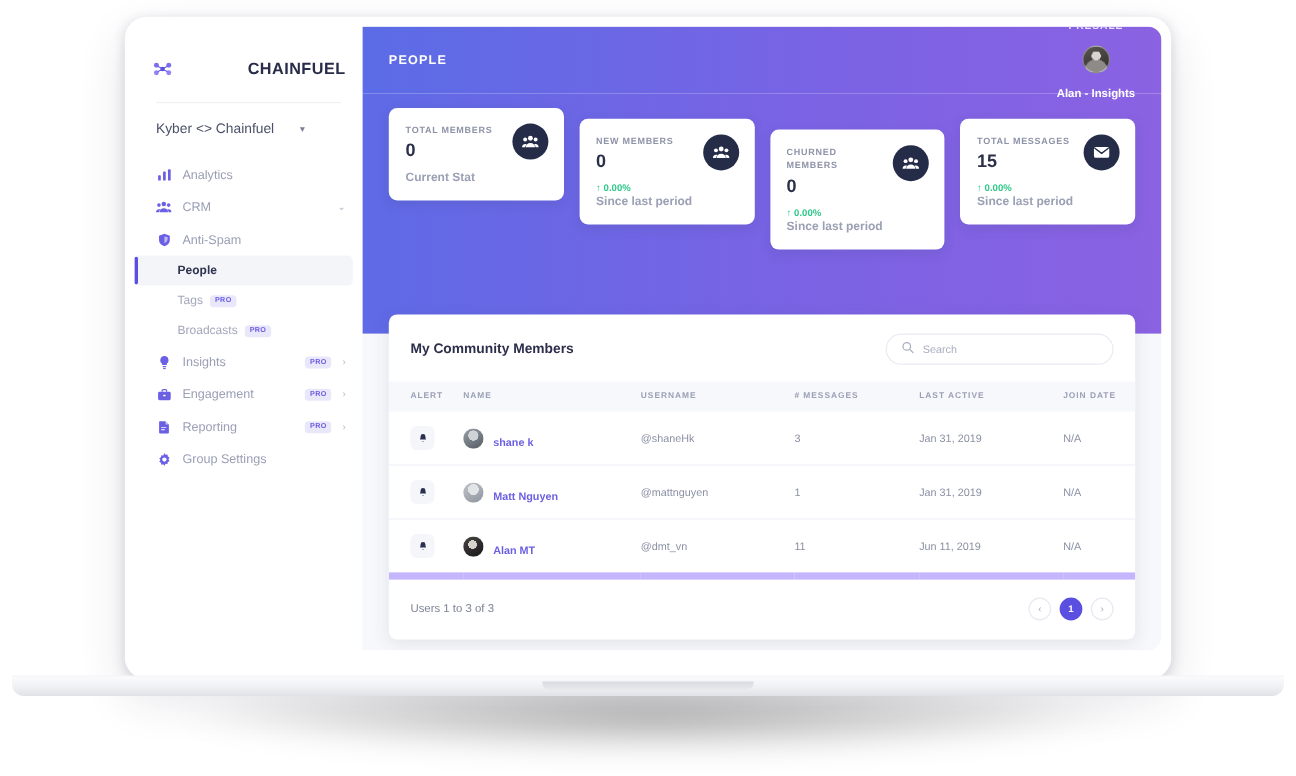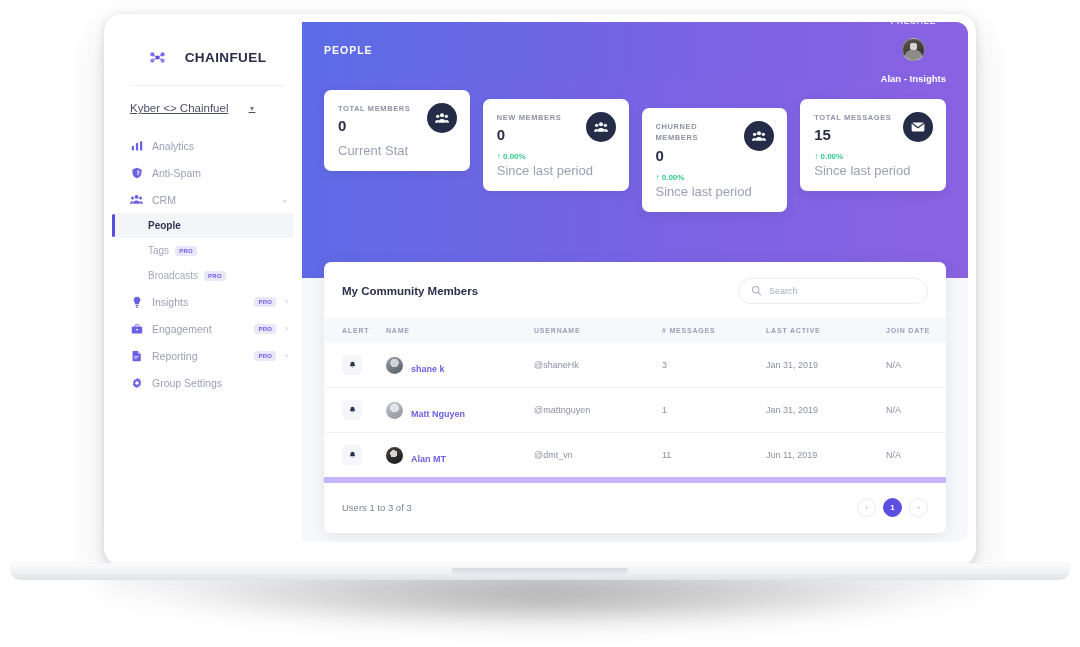--- a/index.html
+++ b/index.html
@@ -64,34 +64,34 @@
   }
 
   
   #sidebar {
     width: 190px; height: 100%;
     background: #ffffff;
     flex: 0 0 190px;
     padding-top: 26px;
   }
   .logo-row {
-    display: flex; align-items: center; justify-content: center;
+    display: flex; align-items: center; justify-content: space-between;
     gap: 18px; padding: 0 14px 18px 14px;
   }
   .logo-mark { width: 19px; height: 19px; flex: 0 0 19px; }
   .logo-text {
     font-size: 13.5px; font-weight: bold; letter-spacing: .4px;
     color: #282c48;
   }
   .sb-divider { height: 1px; background: #eef0f4; margin: 0 18px; }
 
   .workspace {
     display: flex; align-items: center; gap: 20px;
     padding: 16px 18px 18px 18px;
-    font-size: 11.5px; color: #4a5068; text-decoration: underline;
+    font-size: 11.5px; color: #4a5068;
   }
   .workspace .caret { font-size: 7px; color: #7a7f96; }
 
   .nav { padding: 0 0 0 0; }
   .nav-item {
     position: relative;
     display: flex; align-items: center; gap: 9px;
     height: 27px;
     padding: 0 14px 0 18px;
     font-size: 10.5px;
@@ -183,21 +183,21 @@
   .card-value {
     font-size: 15px; font-weight: bold; color: #2b2f4a;
     margin-top: 3px;
   }
   .card-icon {
     position: absolute; right: 13px; top: 13px;
     width: 30px; height: 30px; border-radius: 50%;
     background: #252c48;
     display: flex; align-items: center; justify-content: center;
   }
-  .card-sub { font-size: 13px; color: #9ba0b4; margin-top: 9px; }
+  .card-sub { font-size: 10px; color: #9ba0b4; margin-top: 9px; font-weight: bold; }
   .card-delta { font-size: 8px; color: #2fc98a; font-weight: bold; margin-top: 9px; }
   .card-delta + .card-sub { margin-top: 2px; }
 
   
   #table-card {
     position: absolute; left: 22px; right: 22px; top: 240px;
     background: #ffffff;
     border-radius: 7px;
     box-shadow: 0 3px 14px rgba(50,55,90,0.10);
     overflow: hidden;
@@ -307,41 +307,41 @@
               <rect x="1" y="8" width="3" height="6" rx="1" fill="#6b5fe3"></rect>
               <rect x="6.5" y="4" width="3" height="10" rx="1" fill="#6b5fe3"></rect>
               <rect x="12" y="1.5" width="3" height="12.5" rx="1" fill="#6b5fe3"></rect>
             </svg>
           </span>
           <span class="nav-label">Analytics</span>
         </div>
 
         <div class="nav-item">
           <span class="ico">
-            <svg viewBox="0 0 16 16" width="12" height="12">
-              <path d="M8 1 L14 3.3 V8 c0 3.6-2.6 5.8-6 7 -3.4-1.2-6-3.4-6-7 V3.3 Z" fill="#6b5fe3"></path>
-              <path d="M8 4.2 v7.4 c2-0.9 3.6-2.3 3.6-4.3 V4.6 Z" fill="#ffffff" opacity=".55"></path>
-            </svg>
-          </span>
-          <span class="nav-label">Anti-Spam</span>
-        </div>
-
-        <div class="nav-item">
-          <span class="ico">
             <svg viewBox="0 0 18 16" width="13" height="13">
               <circle cx="9" cy="4.4" r="2.6" fill="#6b5fe3"></circle>
               <circle cx="3.4" cy="5.8" r="2.1" fill="#6b5fe3"></circle>
               <circle cx="14.6" cy="5.8" r="2.1" fill="#6b5fe3"></circle>
               <path d="M4 14c0-2.8 2.2-4.6 5-4.6s5 1.8 5 4.6z" fill="#6b5fe3"></path>
               <path d="M0 14c0-2.1 1.5-3.5 3.4-3.5 .6 0 1.1 .1 1.6 .3C4 11.7 3.5 12.8 3.4 14z" fill="#6b5fe3"></path>
               <path d="M18 14c0-2.1-1.5-3.5-3.4-3.5-.6 0-1.1 .1-1.6 .3 1 .9 1.5 2 1.6 3.2z" fill="#6b5fe3"></path>
             </svg>
           </span>
           <span class="nav-label">CRM</span>
           <span class="chev-right">⌄</span>
+        </div>
+
+        <div class="nav-item">
+          <span class="ico">
+            <svg viewBox="0 0 16 16" width="12" height="12">
+              <path d="M8 1 L14 3.3 V8 c0 3.6-2.6 5.8-6 7 -3.4-1.2-6-3.4-6-7 V3.3 Z" fill="#6b5fe3"></path>
+              <path d="M8 4.2 v7.4 c2-0.9 3.6-2.3 3.6-4.3 V4.6 Z" fill="#ffffff" opacity=".55"></path>
+            </svg>
+          </span>
+          <span class="nav-label">Anti-Spam</span>
         </div>
 
         <div class="sub-item active">
           <span>People</span>
         </div>
         <div class="sub-item">
           <span>Tags</span>
           <span class="pro">PRO</span>
         </div>
         <div class="sub-item">

